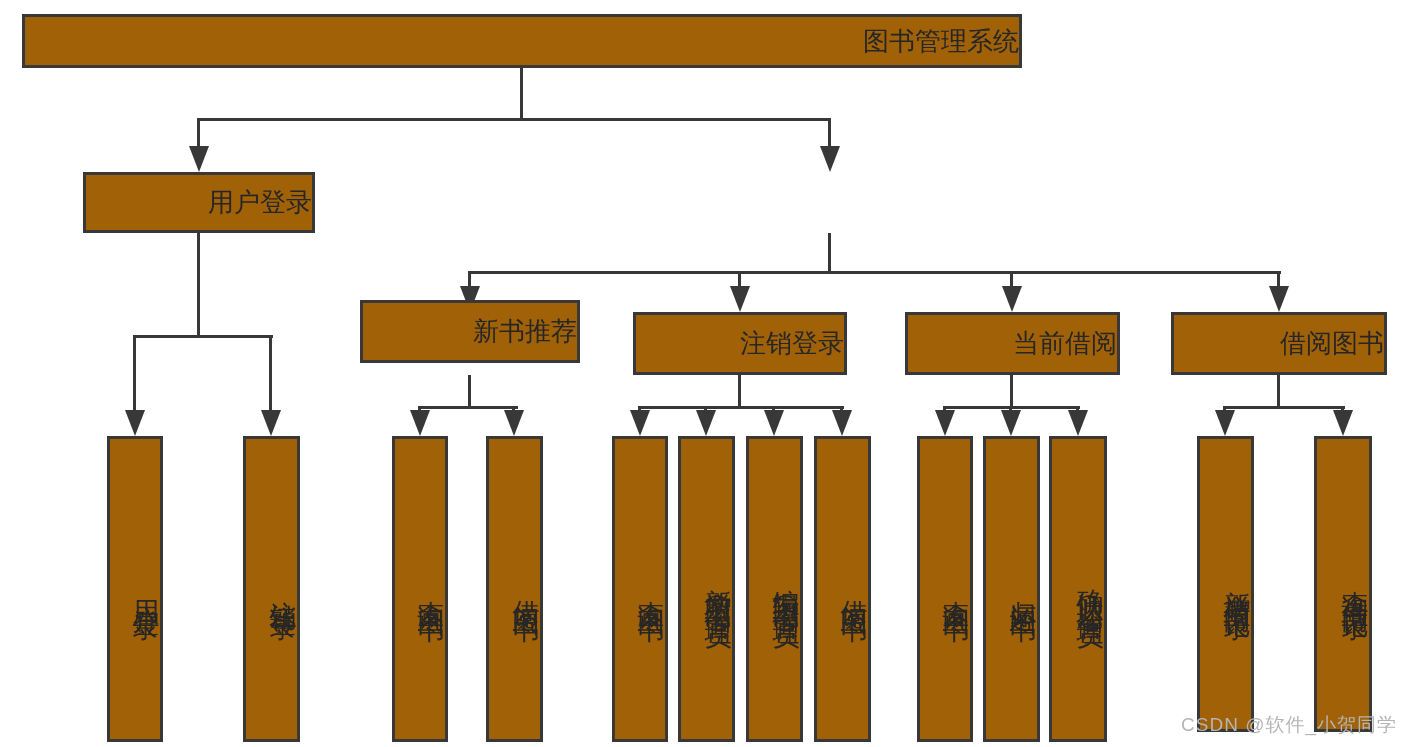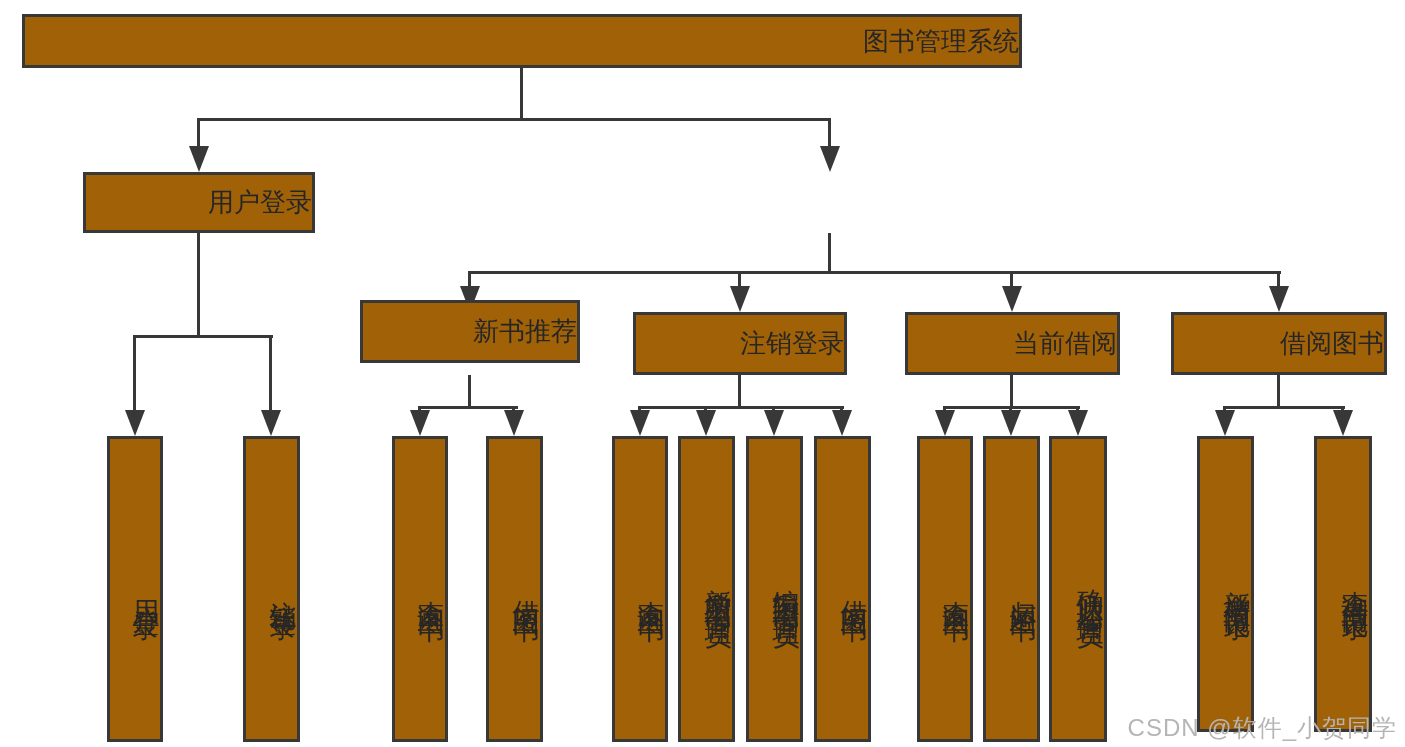--- a/index.html
+++ b/index.html
@@ -38,21 +38,21 @@
   .hline{position:absolute;height:3px;background:var(--line);z-index:1;}
   .ah{
     position:absolute;width:0;height:0;z-index:1;
     border-left:10px solid transparent;
     border-right:10px solid transparent;
     border-top:26px solid var(--line);
   }
   .watermark{
     position:absolute;
     top:712px;right:8px;
-    font-size:24px;
+    font-size:19px;
     color:var(--wm);
     z-index:5;
     letter-spacing:1px;
     white-space:nowrap;
   }
 </style>
 </head>
 <body>
 
 <div id="stage">

